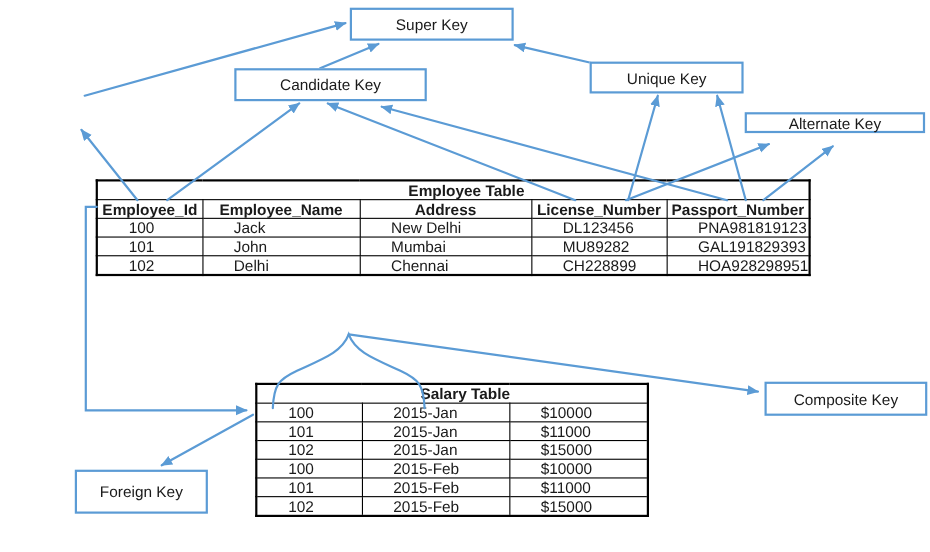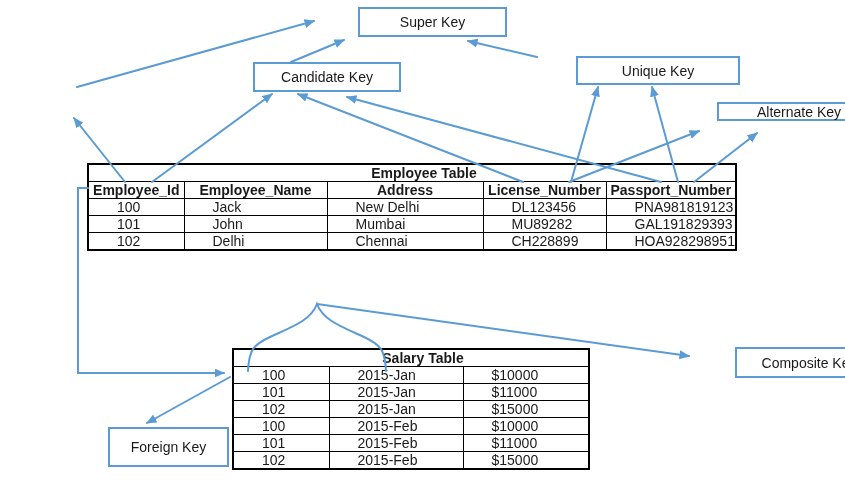--- a/index.html
+++ b/index.html
@@ -4,21 +4,21 @@
 <style>
   html,body{margin:0;padding:0;background:#fff;}
   #canvas{
     position:relative;width:845px;height:502px;background:#fff;overflow:hidden;
     font-family:"Liberation Sans",sans-serif;color:#1a1a1a;
   }
   
   .keybox{
     position:absolute;box-sizing:border-box;background:#fff;
     border:2px solid #5B9BD5;display:flex;align-items:center;justify-content:center;
-    font-size:14px;line-height:1;z-index:3;margin-left:40px;
+    font-size:14px;line-height:1;z-index:3;
   }
   
   table.dtable{
     position:absolute;border-collapse:collapse;table-layout:fixed;
     background:#fff;font-size:14px;z-index:1;border:2px solid #000;
   }
   table.dtable th,table.dtable td{
     border:1px solid #000;padding:0 4px;white-space:nowrap;overflow:hidden;
     height:17px;box-sizing:border-box;font-size:14px;
   }
@@ -54,24 +54,24 @@
       <path d="M 248 371 C 249 350 253 345 270 337 C 294 326 311 320 317 304 C 323 320 340 326 364 337 C 381 345 385 350 386 371"></path>
       <line x1="317" y1="304" x2="689" y2="356" marker-end="url(#arw)"></line>
       <polyline points="88,188 78,188 78,373 224,373" marker-end="url(#arw)"></polyline>
       <line x1="230" y1="377" x2="147" y2="423" marker-end="url(#arw)"></line>
     </g>
   </svg>
 
   <div class="keybox" style="left:318px;top:7px;width:149px;height:30px">
     <span>Super Key</span>
   </div>
-  <div class="keybox" style="left:213px;top:62px;width:148px;height:30px">
+  <div class="keybox" style="left:213px;top:62px;width:175px;height:30px">
     <span>Candidate Key</span>
   </div>
-  <div class="keybox" style="left:536px;top:56px;width:164px;height:29px">
+  <div class="keybox" style="left:536px;top:56px;width:140px;height:29px">
     <span>Unique Key</span>
   </div>
   <div class="keybox" style="left:677px;top:102px;width:164px;height:19px">
     <span>Alternate Key</span>
   </div>
   <div class="keybox" style="left:695px;top:347px;width:148px;height:31px">
     <span>Composite Key</span>
   </div>
   <div class="keybox" style="left:68px;top:427px;width:121px;height:40px">
     <span>Foreign Key</span>

